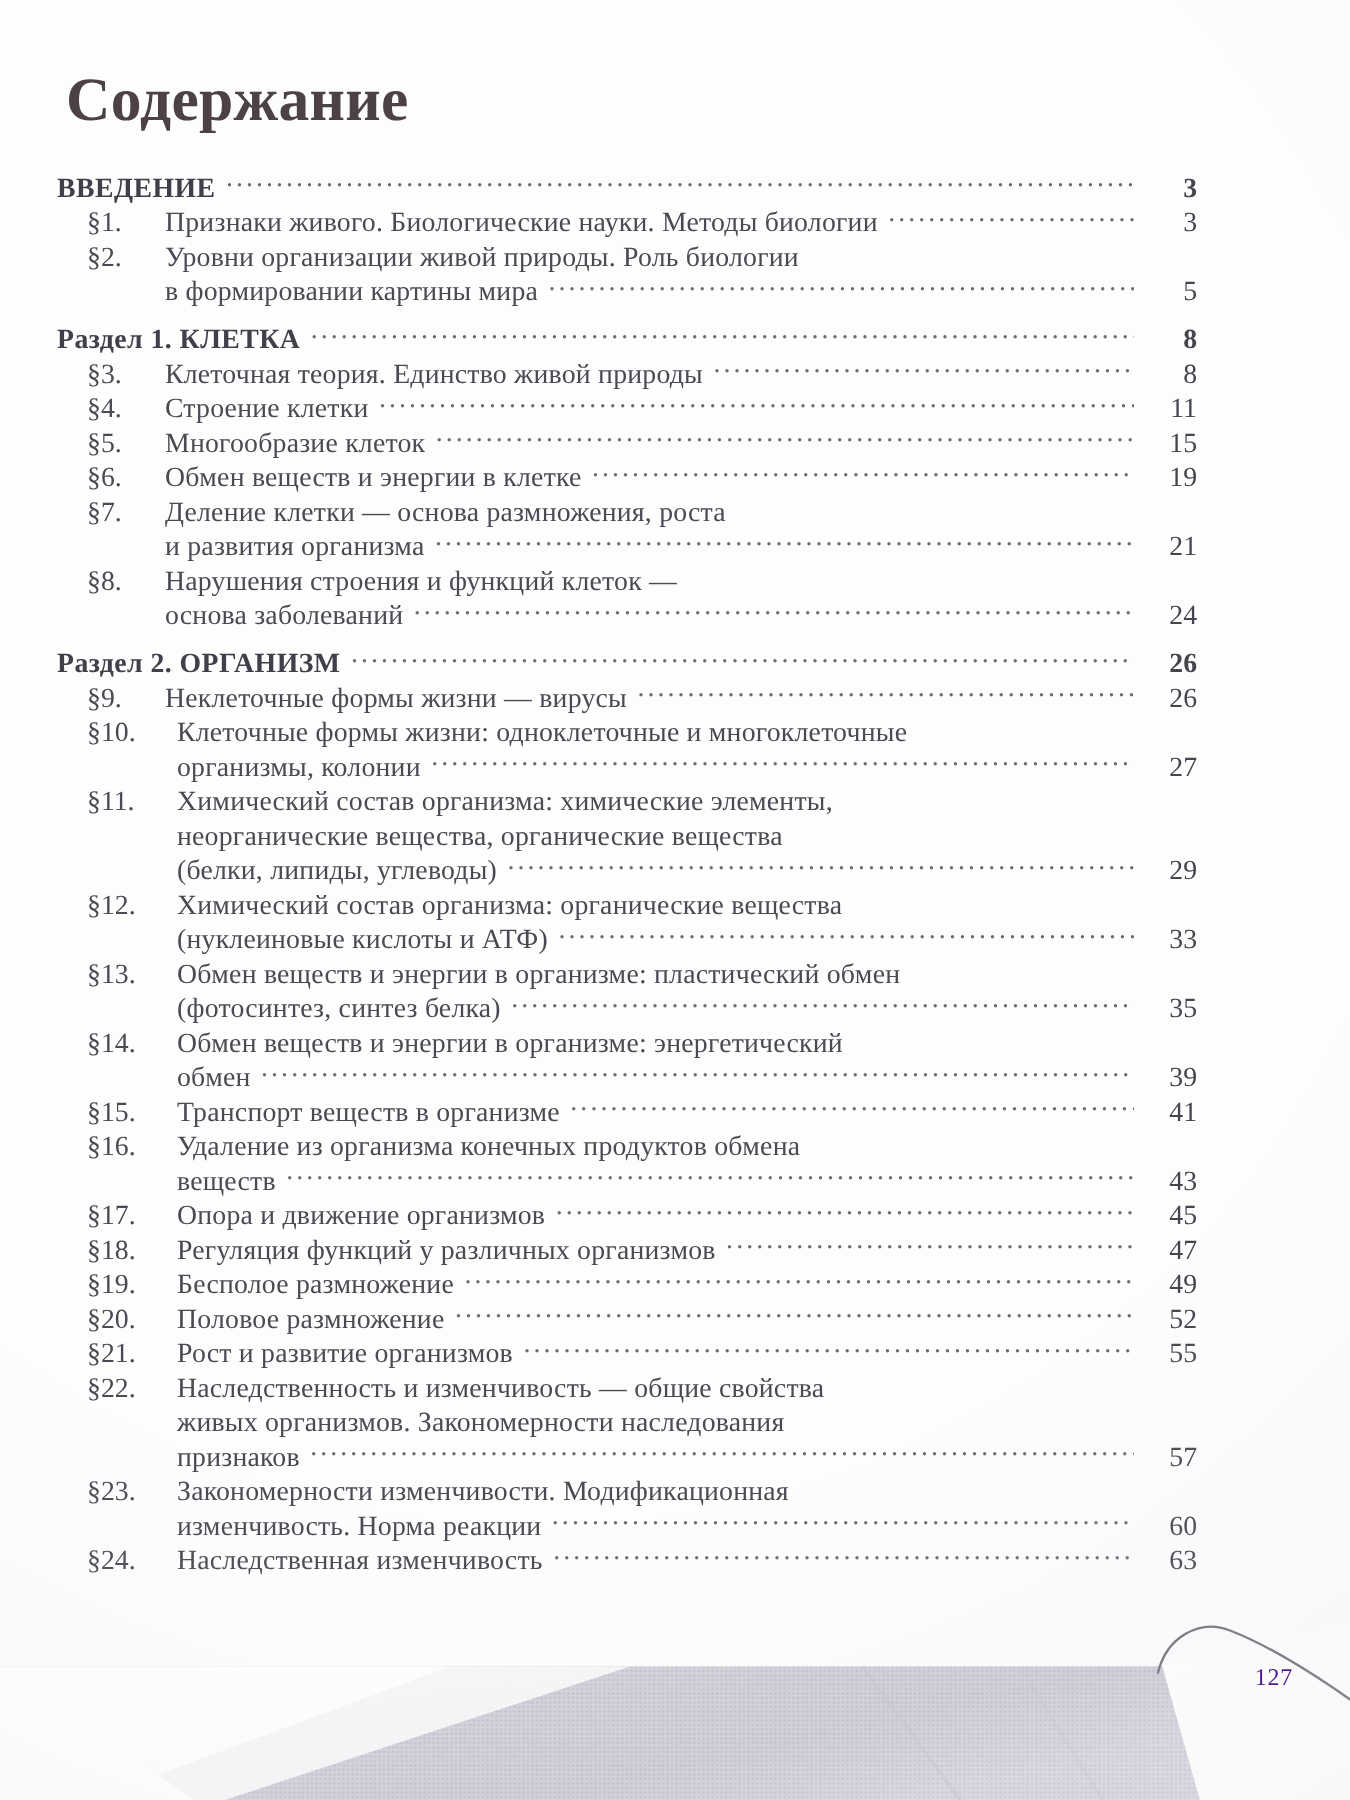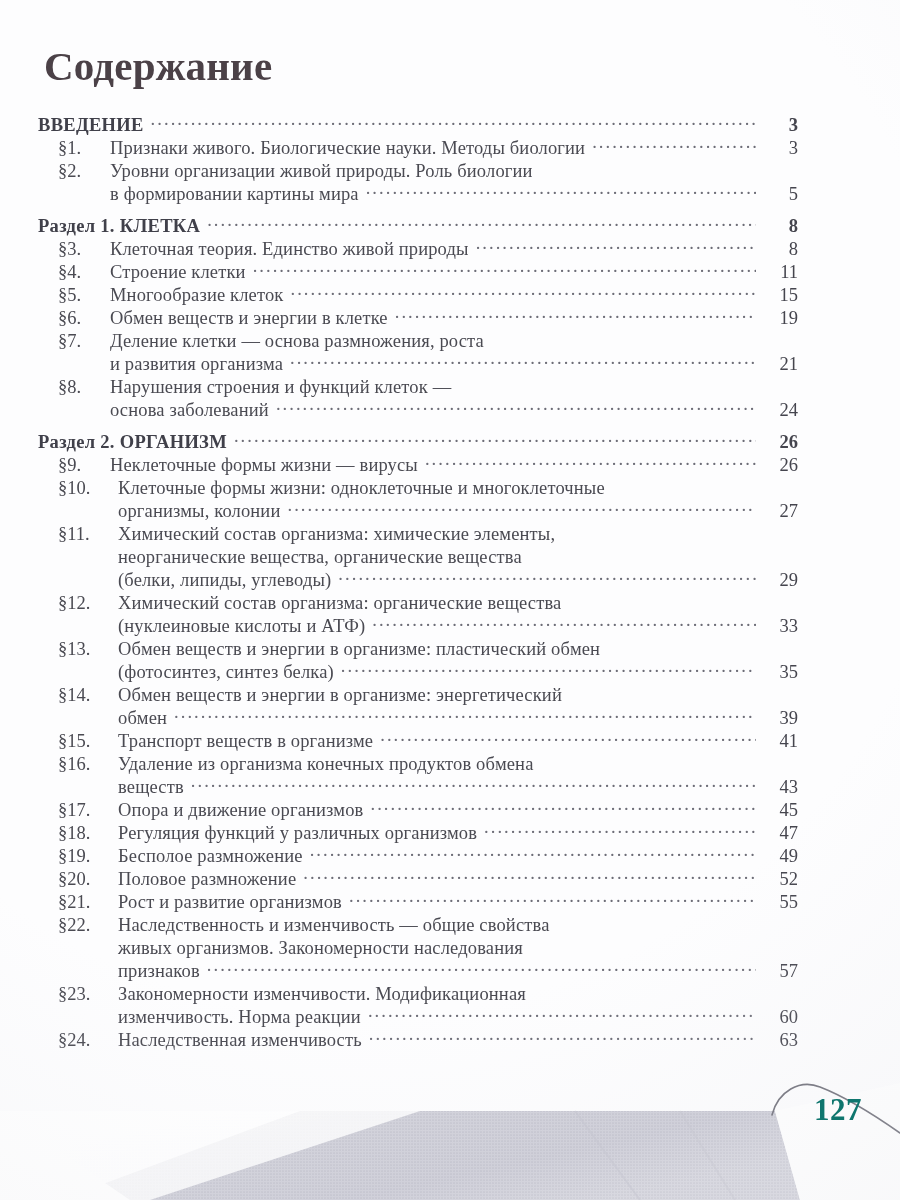--- a/index.html
+++ b/index.html
@@ -139,23 +139,23 @@
     height: 135px;
     z-index: 3;
     pointer-events: none;
   }
 
   .folio {
     position: absolute;
     right: 38px;
     bottom: 72px;
     font-family: "Liberation Serif", "DejaVu Serif", serif;
-    font-weight: bold;
-    font-size: 31px;
-    color: #0f766e;
+    font-weight: normal;
+    font-size: 16px;
+    color: #4c1d95;
     letter-spacing: 0.5px;
     z-index: 5;
   }
 </style>
 </head>
 <body>
 
 <div class="page">
 
   <div class="page-tint"></div>

